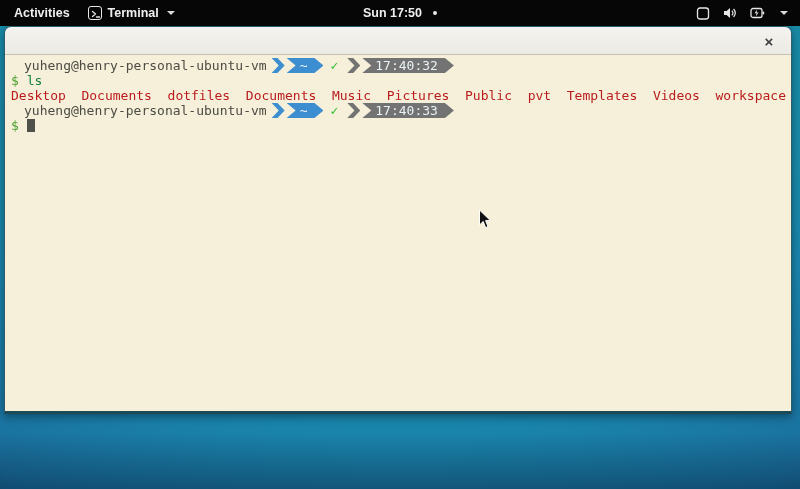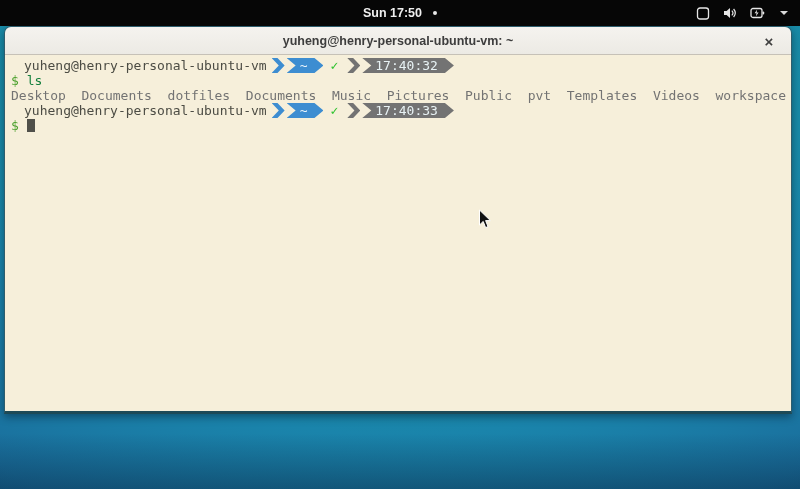--- a/index.html
+++ b/index.html
@@ -70,32 +70,45 @@
     height:15px; display:flex; align-items:center;
     padding:0 16px 0 13px; margin-left:2px;
     clip-path:polygon(0 0, calc(100% - 9px) 0, 100% 50%, calc(100% - 9px) 100%, 0 100%, 9px 50%);
   }
   .blue  { background:#3d8dd1; color:#eaf4fc; }
   .dark  { background:#737373; color:#e8f2f4;align-items:center; }
   .check { color:#2ec22e; font-weight:700; margin:0 4px 0 7px; }
 
   .cmd-dollar { color:#4aa02c; margin-right:7.8px; }
   .cmd-text   { color:#15803d; }
-  .ls-line    { color:#737373;align-items:flex-end; }
+  .ls-line    { color:#b91c1c;align-items:flex-end; }
   .cursor-block { width:8px; height:13px; background:#50504a; display:inline-block; }
 
   
   .pointer { position:absolute; left:478px; top:209px; z-index:50; pointer-events:none; }
 </style>
 </head>
 <body>
 
 <div class="desktop"></div>
 
 <div class="topbar">
+  <div class="tb-left">
+    <span class="activities">Activities</span>
+    <span class="appmenu">
+      <span class="appicon">
+        <svg width="14" height="14" viewBox="0 0 14 14">
+          <path d="M3.5 4.5 L6.5 7 L3.5 9.5" stroke="#e6e6e6" stroke-width="1.3" fill="none" stroke-linecap="round" stroke-linejoin="round"></path>
+          <line x1="7.5" y1="10" x2="10.5" y2="10" stroke="#e6e6e6" stroke-width="1.3" stroke-linecap="round"></line>
+        </svg>
+      </span>
+      <span>Terminal</span>
+      <span class="caret"></span>
+    </span>
+  </div>
   <div class="tb-center">
     <span class="clock">Sun 17:50</span>
     <span class="clock-dot"></span>
   </div>
   <div class="tb-right">
     <span>
       <svg width="14" height="13" viewBox="0 0 14 13">
         <rect x="1.5" y="1" width="11" height="11" rx="2.5" fill="none" stroke="#e6e6e6" stroke-width="1.3"></rect>
       </svg>
     </span>
@@ -112,21 +125,20 @@
         <rect x="12.6" y="4.5" width="1.6" height="3" rx="0.8" fill="#e6e6e6"></rect>
         <path d="M7.2 2.5 L4.6 6.3 h2 L5.8 9.5 L8.6 5.6 h-2 z" fill="#e6e6e6"></path>
       </svg>
     </span>
     <span class="caret"></span>
   </div>
 </div>
 
 <div class="window">
   <div class="titlebar">
-    <span class="title">yuheng@henry-personal-ubuntu-vm: ~</span>
     <span class="closebtn">×</span>
   </div>
   <div class="termbody">
 
     <div class="term-line">
       <span class="prompt-user">yuheng@henry-personal-ubuntu-vm</span>
       <span class="pl-chevron blue"></span>
       <span class="pl-body blue"><span>~</span></span>
       <span class="check">✓</span>
       <span class="pl-chevron dark"></span>

